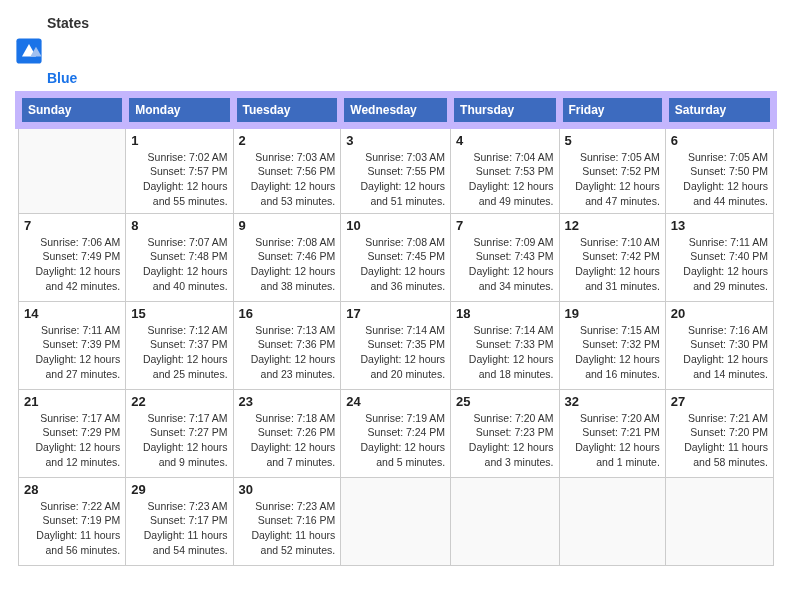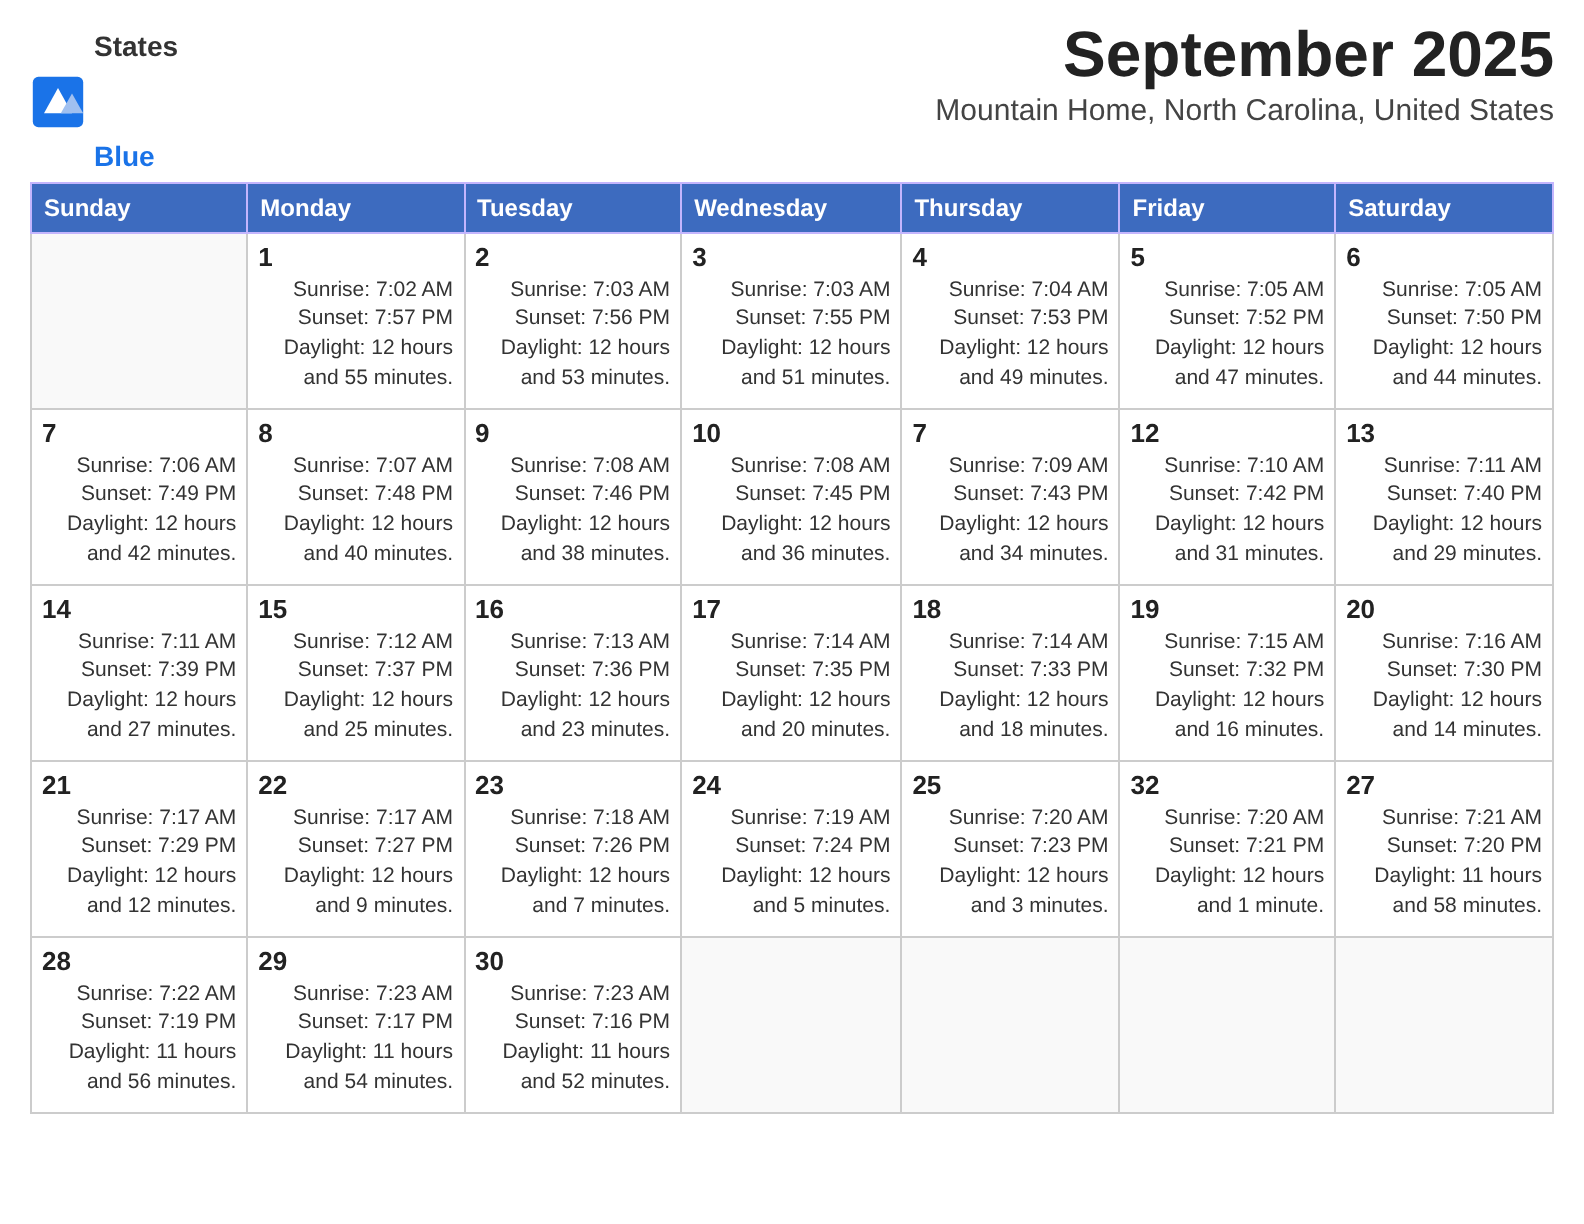--- a/index.html
+++ b/index.html
@@ -55,21 +55,21 @@
       border: 1px solid #bbb;
       font-size: 11px;
     }
     .calendar thead tr th {
       background-color: #3d6bbf;
       color: #fff;
       text-align: left;
       padding: 5px 6px;
       font-size: 12px;
       font-weight: bold;
-      border: 1px solid #c4b5fd;
+      border: 7px solid #c4b5fd;
     }
     .calendar tbody tr td {
       vertical-align: top;
       border: 1px solid #ccc;
       padding: 4px 5px;
       width: 113px;
       min-height: 80px;
       height: 88px;
     }
     .day-number {
@@ -96,24 +96,20 @@
     <svg class="logo-icon" viewBox="0 0 40 40">
       <rect x="2" y="2" width="36" height="36" rx="4" fill="#1a73e8"></rect>
       <polygon points="10,28 20,10 30,28" fill="white"></polygon>
       <polygon points="22,28 30,14 38,28" fill="#a0c0f0"></polygon>
     </svg>
     <div class="logo-text">
       <span class="logo-general">States</span>
       <span class="logo-blue">Blue</span>
     </div>
   </div>
-  <div class="title-block">
-    <div class="month-title">September 2025</div>
-    <div class="location-title">Mountain Home, North Carolina, United States</div>
-  </div>
 </div>
 
 <table class="calendar">
   <thead>
     <tr>
     <th>Sunday</th>
         <th>Monday</th>
         <th>Tuesday</th>
         <th>Wednesday</th>
         <th>Thursday</th>

